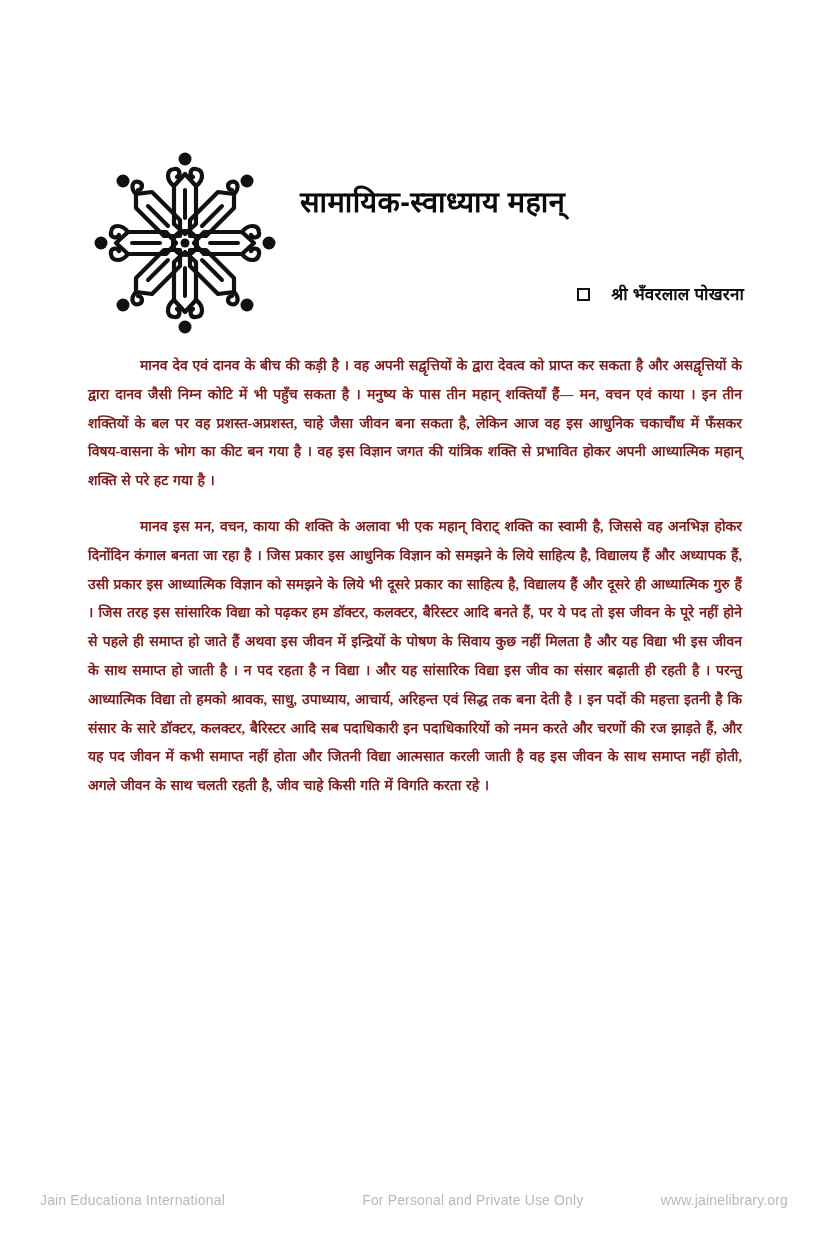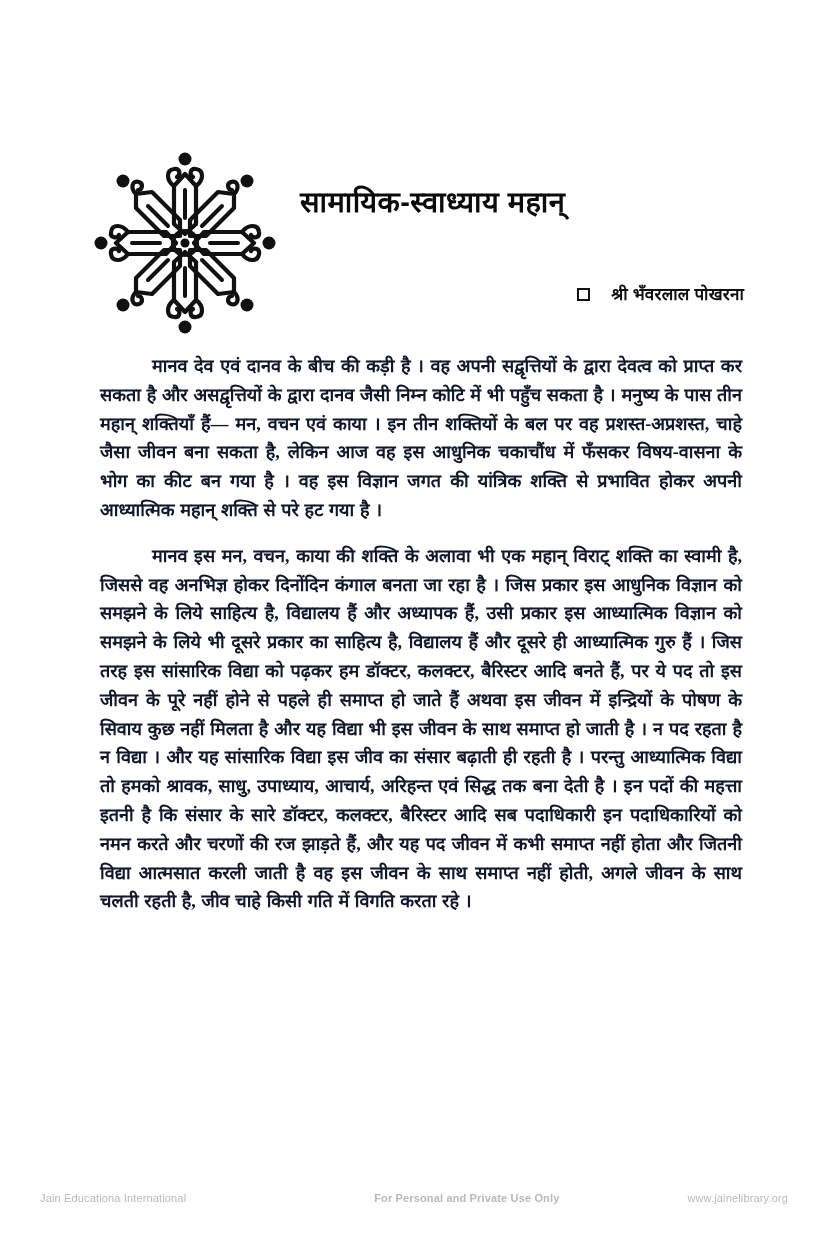--- a/index.html
+++ b/index.html
@@ -87,50 +87,50 @@
 
   
   .body-text {
     position: absolute;
     left: 88px;
     top: 352px;
     width: 654px;
   }
   .para {
     font-family: "Liberation Serif", "DejaVu Serif", serif;
-    font-size: 18px;
+    font-size: 14px;
     font-weight: 700;
-    color: #0f172a;
+    color: #7f1d1d;
     line-height: 28.8px;
     text-align: justify;
     text-justify: inter-word;
-    margin: 0 0 17px 12px;
+    margin: 0 0 17px 0;
     text-indent: 52px;
     word-spacing: 1.2px;
     -webkit-font-smoothing: none;
   }
   .para:last-child { margin-bottom: 0; }
 
   
   .footer {
     position: absolute;
     left: 40px;
     top: 1192px;
     width: 748px;
     display: flex;
     align-items: center;
     justify-content: space-between;
     font-family: "Liberation Sans", "DejaVu Sans", sans-serif;
-    font-size: 11px;
+    font-size: 14px;
     color: #b9b9b9;
     letter-spacing: 0.15px;
     gap: 25px;
   }
   .footer-left { text-align: left; }
-  .footer-center { text-align: center; flex: 0 0 auto; margin-left: 60px; font-weight: bold; }
+  .footer-center { text-align: center; flex: 0 0 auto; margin-left: 60px; }
   .footer-right { text-align: center; }
 </style>
 </head>
 <body>
 
 <div class="page">
 
   <div class="header">
 
     <div class="ornament">

